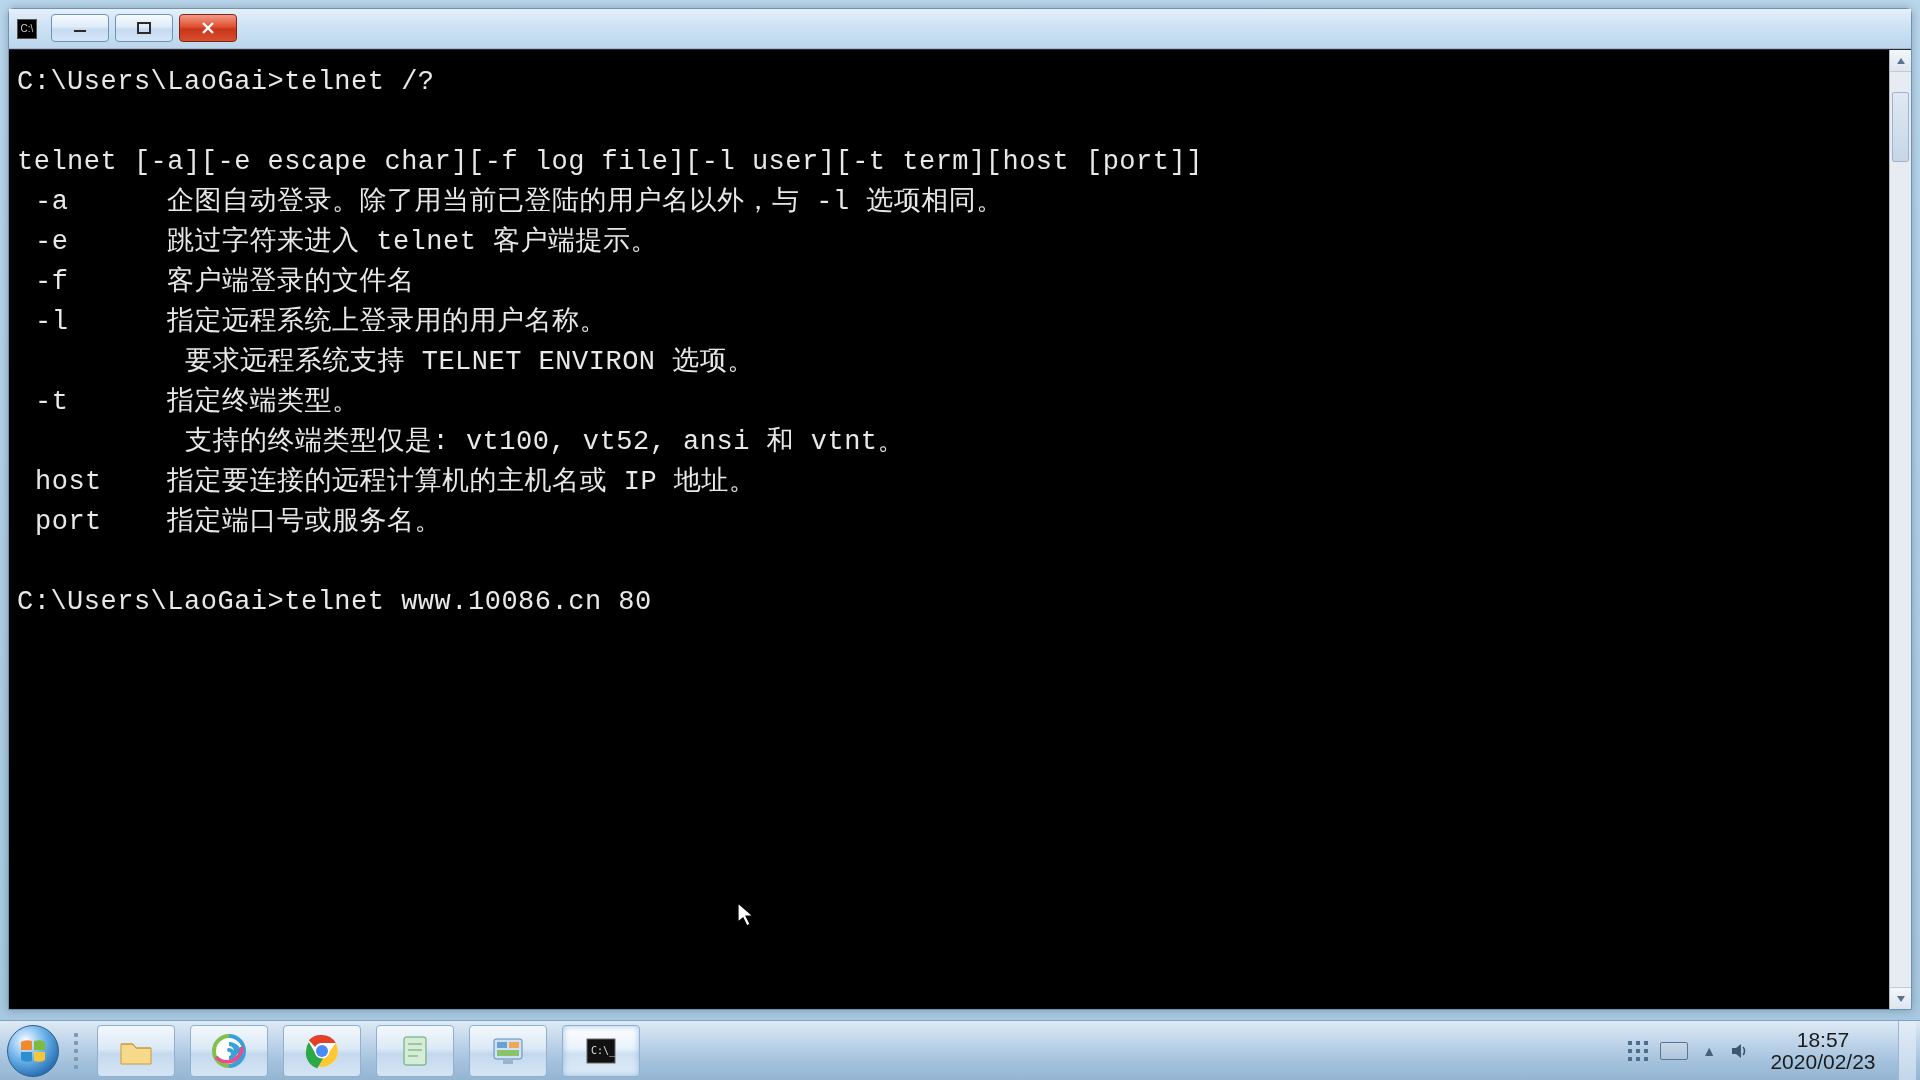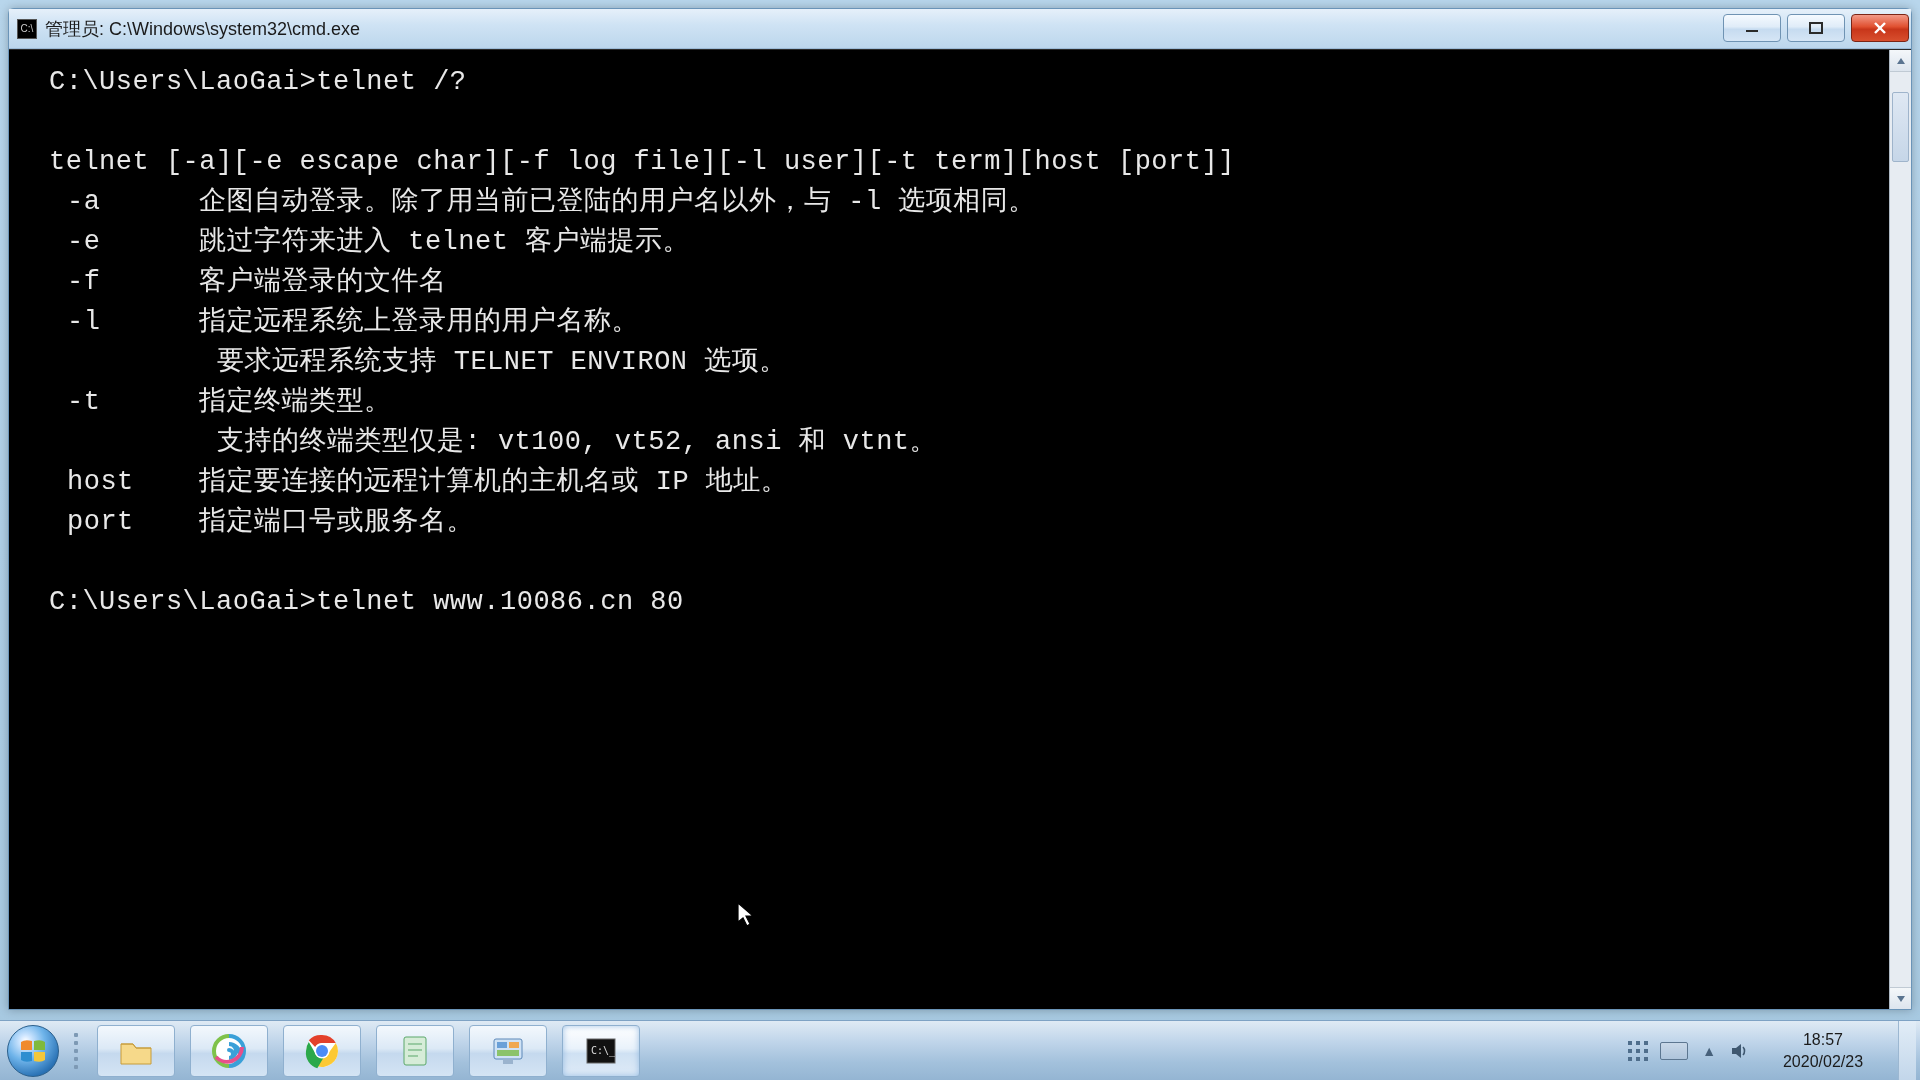--- a/index.html
+++ b/index.html
@@ -64,21 +64,20 @@
   }
   .term {
     flex: 1;
     color: #e8e8e8;
     font-family: "Consolas","NSimSun","SimSun","Courier New",monospace;
     font-size: 27px;
     line-height: 40px;
     white-space: pre;
     padding: 12px 15px 0 8px;
     letter-spacing: 0.5px;
-    margin-left: 32px;
   }
   .term .opt { display: inline-block; width: 150px; padding-left: 18px; }
   .term .desc { }
   .term .indent { display: inline-block; width: 168px; }
 
   .vscroll {
     width: 22px;
     background: #ececec;
     display: flex; flex-direction: column;
     border-left: 1px solid #aeb9c4;
@@ -157,39 +156,38 @@
   .tray-icons { display: flex; align-items: center; gap: 14px; color: #3f3f3f; }
   .tray-icons .kb {
     width: 28px; height: 18px; border: 1px solid #5c7690; border-radius: 2px;
     background: linear-gradient(#c9d8e8,#aec4db);
     position: relative;
   }
   .tray-icons .caret { font-size: 14px; color:#47617b; }
   .tray-icons .vol { width: 18px; height: 18px; }
   .clock {
     text-align: center;
-    font-size: 16px;
+    font-size: 21px;
     color: #1b1b1b;
     line-height: 22px;
     padding: 4px 10px;
     min-width: 130px;
   }
   .showdesk {
     width: 18px; height: 60px;
     border-left: 1px solid #9cb7d1;
     background: linear-gradient(to bottom,#e2edf7,#c2d6ea);
   }
 </style>
 </head>
 <body>
 
 <div class="window">
   <div class="titlebar">
     <div class="app-icon">C:\</div>
-    <div class="title-text">管理员: C:\Windows\system32\cmd.exe</div>
     <div class="win-controls">
       <div class="win-btn">
         <svg viewBox="0 0 18 14">
             <line x1="3" y1="10" x2="15" y2="10" stroke="#2b2b2b" stroke-width="2"></line>
           </svg>
       </div>
       <div class="win-btn">
         <svg viewBox="0 0 18 14">
             <rect x="3" y="2" width="12" height="10" fill="none" stroke="#2b2b2b" stroke-width="2"></rect>
           </svg>

